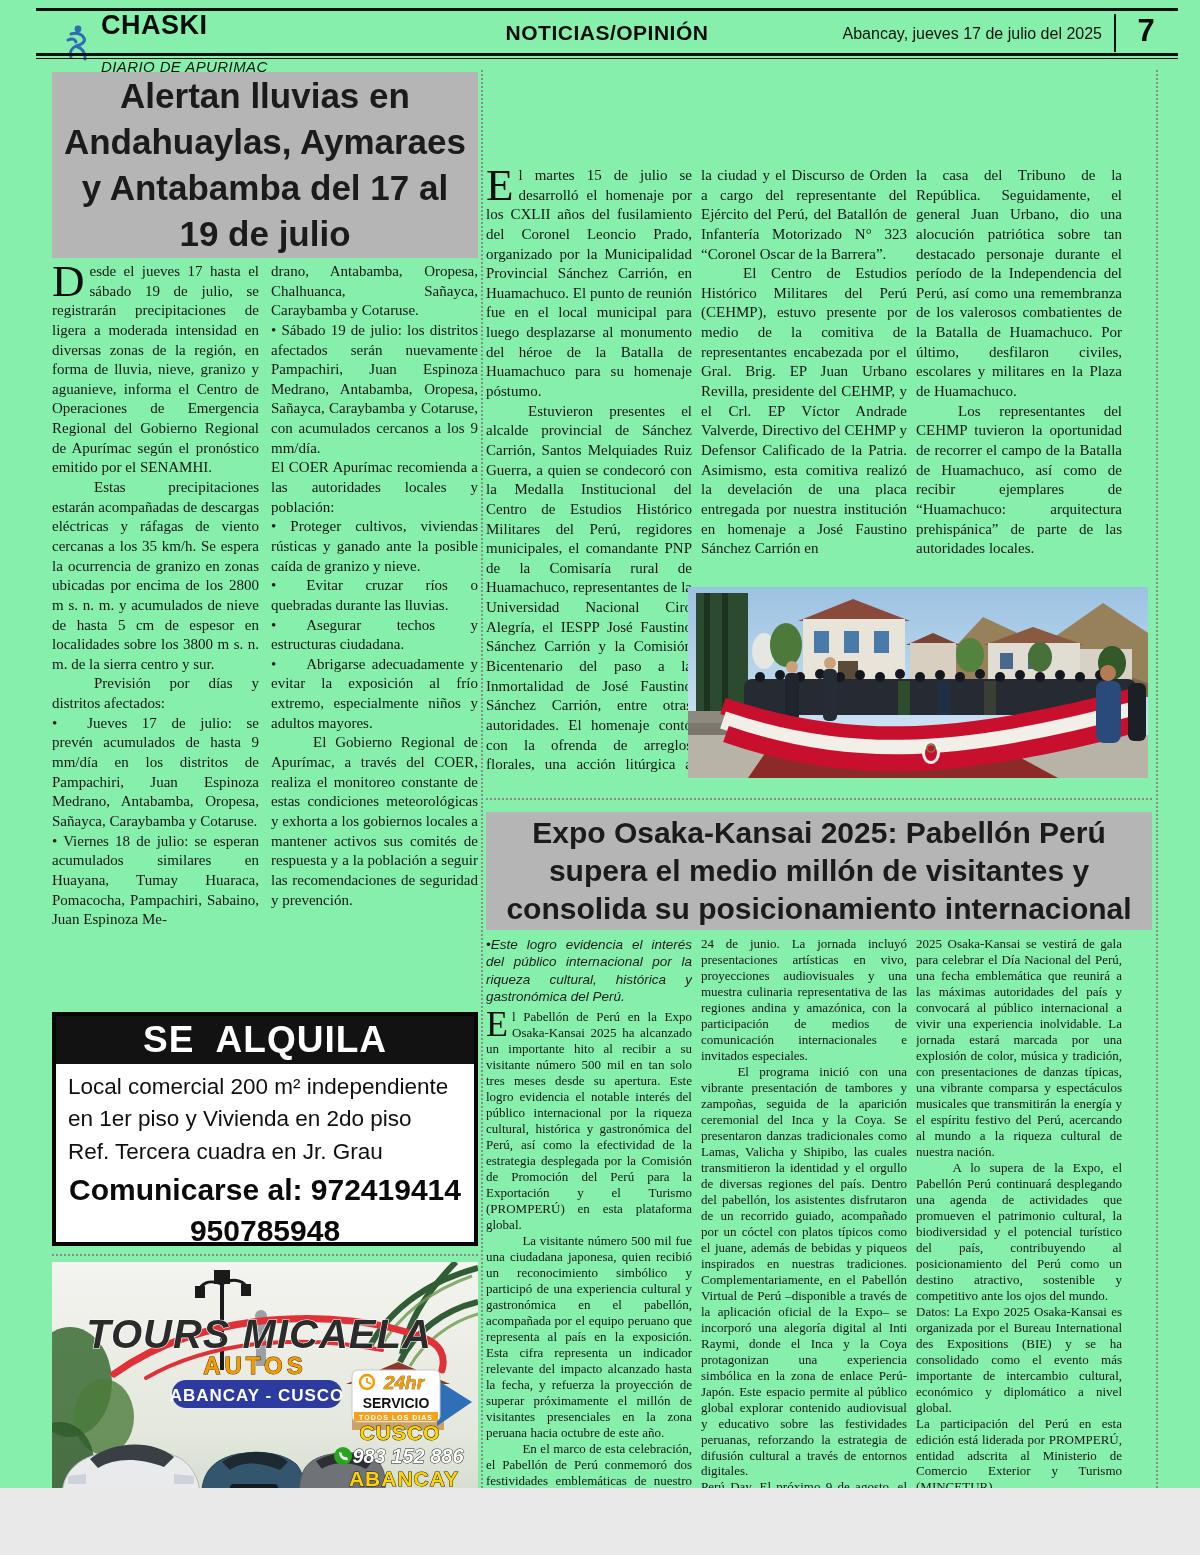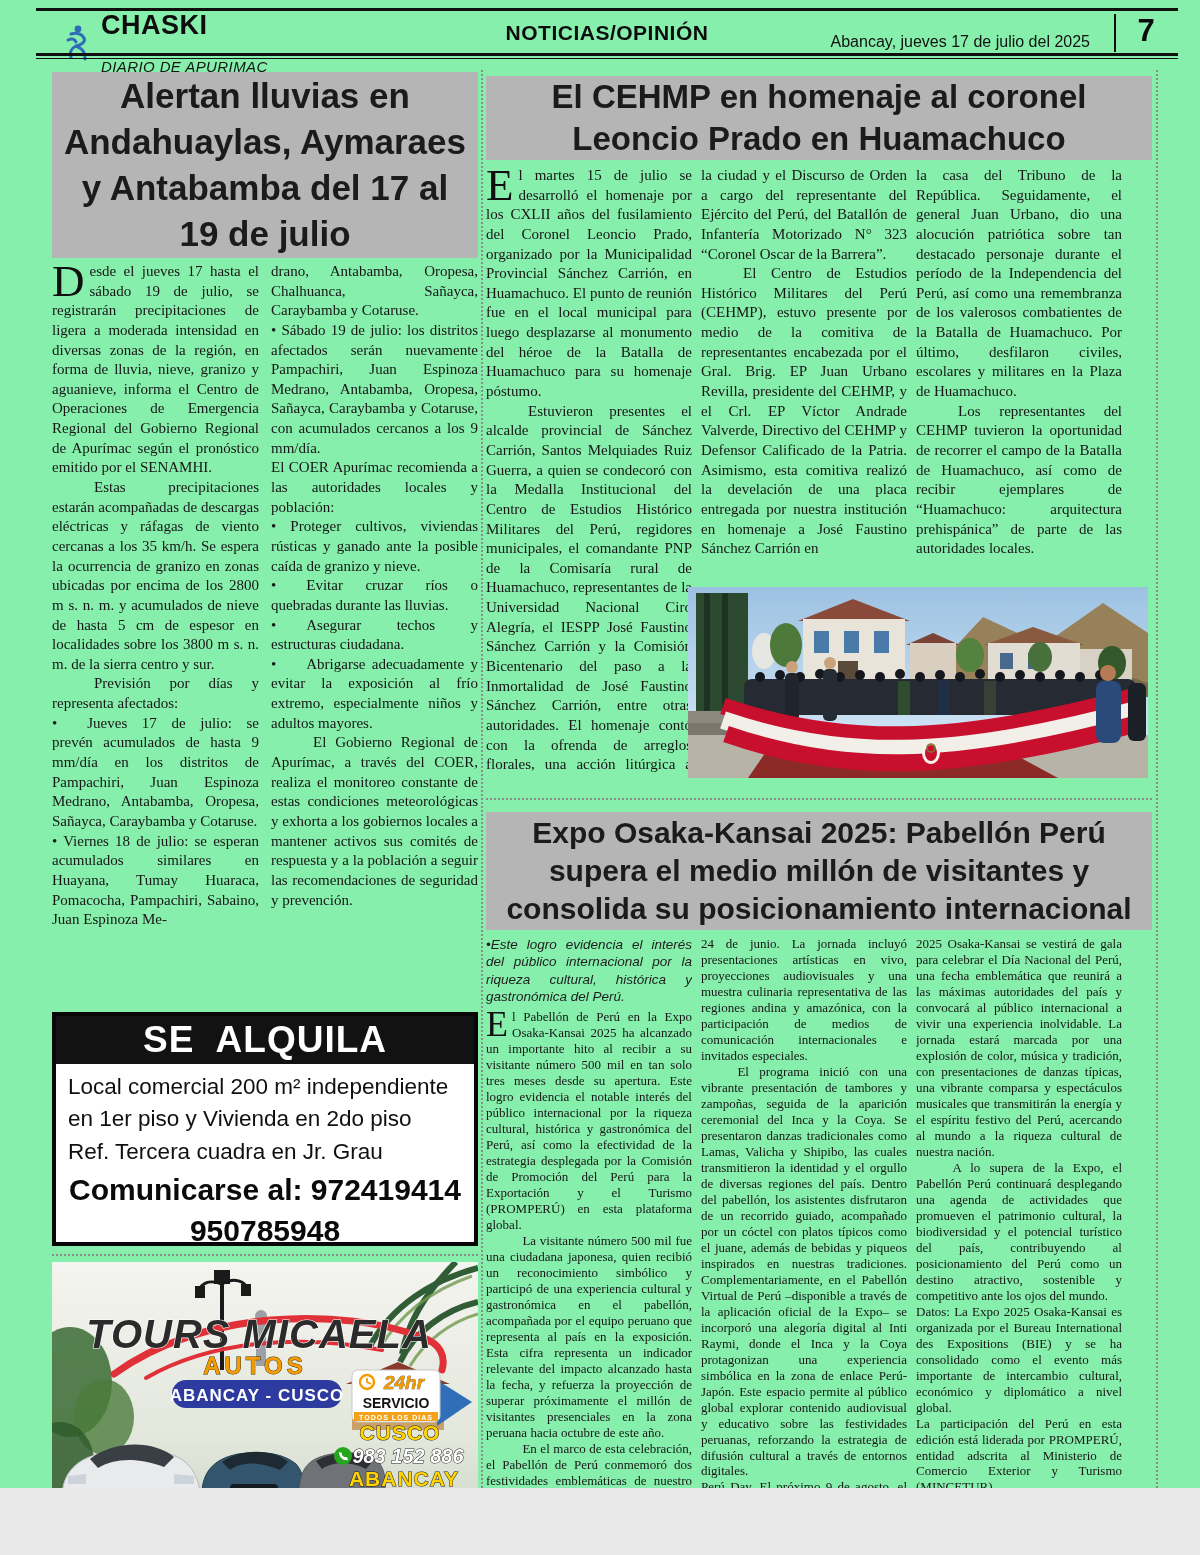--- a/index.html
+++ b/index.html
@@ -7,21 +7,21 @@
          font-family:"Liberation Serif",serif;color:#161616;padding-left:14px;}
   
   .rule{position:absolute;left:36px;right:36px;background:#101010;}
   .masthead{position:absolute;left:36px;right:36px;top:12px;height:40px;}
   .brand{position:absolute;left:26px;top:0;display:flex;align-items:center;gap:7px;}
   .brand-text{display:flex;flex-direction:column;line-height:1;}
   .brand-name{font-family:"Liberation Sans",sans-serif;font-weight:bold;font-size:27px;letter-spacing:.5px;color:#0d0d0d;}
   .brand-sub{font-family:"Liberation Sans",sans-serif;font-size:15px;letter-spacing:.4px;margin-top:20px;color:#141414;font-style:italic;}
   .section-title{position:absolute;left:0;right:0;top:9px;text-align:center;
     font-family:"Liberation Sans",sans-serif;font-weight:bold;font-size:21px;letter-spacing:.5px;color:#0c0c0c;}
-  .dateline{position:absolute;right:88px;top:13px;font-family:"Liberation Sans",sans-serif;font-size:16px;color:#111;margin-top:8px;}
+  .dateline{position:absolute;right:76px;top:13px;font-family:"Liberation Sans",sans-serif;font-size:16px;color:#111;}
   .pageno-sep{position:absolute;right:62px;top:2px;width:2px;height:38px;background:#101010;}
   .pageno{position:absolute;right:10px;top:1px;width:44px;text-align:center;
     font-family:"Liberation Sans",sans-serif;font-weight:bold;font-size:31px;color:#0b0b0b;}
   
   .headline-box{background:#b5b5b5;color:#1b1b1b;font-family:"Liberation Sans",sans-serif;font-weight:bold;
     text-align:center;display:flex;align-items:center;justify-content:center;}
   .bodycols{display:flex;}
   .col{overflow:hidden;}
   .col p{margin:0;text-align:justify;}
   .col p.indent{text-indent:2.8em;}
@@ -87,21 +87,21 @@
   <div class="vdotted" style="left:1156px;top:70px;height:1478px;"></div>
 
   <div class="left-block">
 
     <div class="headline-box lluvias-head">Alertan lluvias en Andahuaylas, Aymaraes y Antabamba del 17 al 19 de julio</div>
 
     <div class="bodycols lluvias-body serif15">
       <div class="col">
           <p><span class="dropcap">D</span>esde el jueves 17 hasta el sábado 19 de julio, se registrarán precipitaciones de ligera a moderada intensidad en diversas zonas de la región, en forma de lluvia, nieve, granizo y aguanieve, informa el Centro de Operaciones de Emergencia Regional del Gobierno Regional de Apurímac según el pronóstico emitido por el SENAMHI.</p>
           <p class="indent">Estas precipitaciones estarán acompañadas de descargas eléctricas y ráfagas de viento cercanas a los 35 km/h. Se espera la ocurrencia de granizo en zonas ubicadas por encima de los 2800 m s. n. m. y acumulados de nieve de hasta 5 cm de espesor en localidades sobre los 3800 m s. n. m. de la sierra centro y sur.</p>
-          <p class="indent">Previsión por días y representa afectados:</p>
+          <p class="indent">Previsión por días y distritos afectados:</p>
           <p>•  Jueves 17 de julio: se prevén acumulados de hasta 9 mm/día en los distritos de Pampachiri, Juan Espinoza Medrano, Antabamba, Oropesa, Sañayca, Caraybamba y Cotaruse.</p>
           <p>• Viernes 18 de julio: se esperan acumulados similares en Huayana, Tumay Huaraca, Pomacocha, Pampachiri, Sabaino, Juan Espinoza Me-</p>
         </div>
       <div class="col">
           <p>drano, Antabamba, Oropesa, Chalhuanca, Sañayca, Caraybamba y Cotaruse.</p>
           <p>• Sábado 19 de julio: los distritos afectados serán nuevamente Pampachiri, Juan Espinoza Medrano, Antabamba, Oropesa, Sañayca, Caraybamba y Cotaruse, con acumulados cercanos a los 9 mm/día.</p>
           <p>El COER Apurímac recomienda a las autoridades locales y población:</p>
           <p>• Proteger cultivos, viviendas rústicas y ganado ante la posible caída de granizo y nieve.</p>
           <p>•  Evitar cruzar ríos o quebradas durante las lluvias.</p>
           <p>•  Asegurar techos y estructuras ciudadana.</p>
@@ -240,21 +240,20 @@
 
         <polygon points="168,258 426,258 426,282 156,282" fill="#e03038"></polygon>
         <text x="295" y="275" text-anchor="middle" font-family="Liberation Sans, sans-serif" font-size="17" font-weight="bold" font-style="italic" fill="#ffffff">Experimenta viajar en auto</text>
         <polygon points="0,290 0,268 130,290" fill="#e03038"></polygon>
       </svg>
     </div>
   </div>
 
   <div class="right-block">
 
-    <div class="headline-box cehmp-head">El CEHMP en homenaje al coronel Leoncio Prado en Huamachuco</div>
 
     <div class="bodycols cehmp-body serif15">
       <div class="col cehmp-c1">
           <p><span class="dropcap">E</span>l martes 15 de julio se desarrolló el homenaje por los CXLII años del fusilamiento del Coronel Leoncio Prado, organizado por la Municipalidad Provincial Sánchez Carrión, en Huamachuco. El punto de reunión fue en el local municipal para luego desplazarse al monumento del héroe de la Batalla de Huamachuco para su homenaje póstumo.</p>
           <p class="indent">Estuvieron presentes el alcalde provincial de Sánchez Carrión, Santos Melquiades Ruiz Guerra, a quien se condecoró con la Medalla Institucional del Centro de Estudios Histórico Militares del Perú, regidores municipales, el comandante PNP de la Comisaría rural de Huamachuco, representantes de la Universidad Nacional Ciro Alegría, el IESPP José Faustino Sánchez Carrión y la Comisión Bicentenario del paso a la Inmortalidad de José Faustino Sánchez Carrión, entre otras autoridades. El homenaje contó con la ofrenda de arreglos florales, una acción litúrgica a cargo del párroco de</p>
         </div>
       <div class="col cehmp-c2">
           <p>la ciudad y el Discurso de Orden a cargo del representante del Ejército del Perú, del Batallón de Infantería Motorizado N° 323 “Coronel Oscar de la Barrera”.</p>
           <p class="indent">El Centro de Estudios Histórico Militares del Perú (CEHMP), estuvo presente por medio de la comitiva de representantes encabezada por el Gral. Brig. EP Juan Urbano Revilla, presidente del CEHMP, y el Crl. EP Víctor Andrade Valverde, Directivo del CEHMP y Defensor Calificado de la Patria. Asimismo, esta comitiva realizó la develación de una placa entregada por nuestra institución en homenaje a José Faustino Sánchez Carrión en</p>
         </div>

